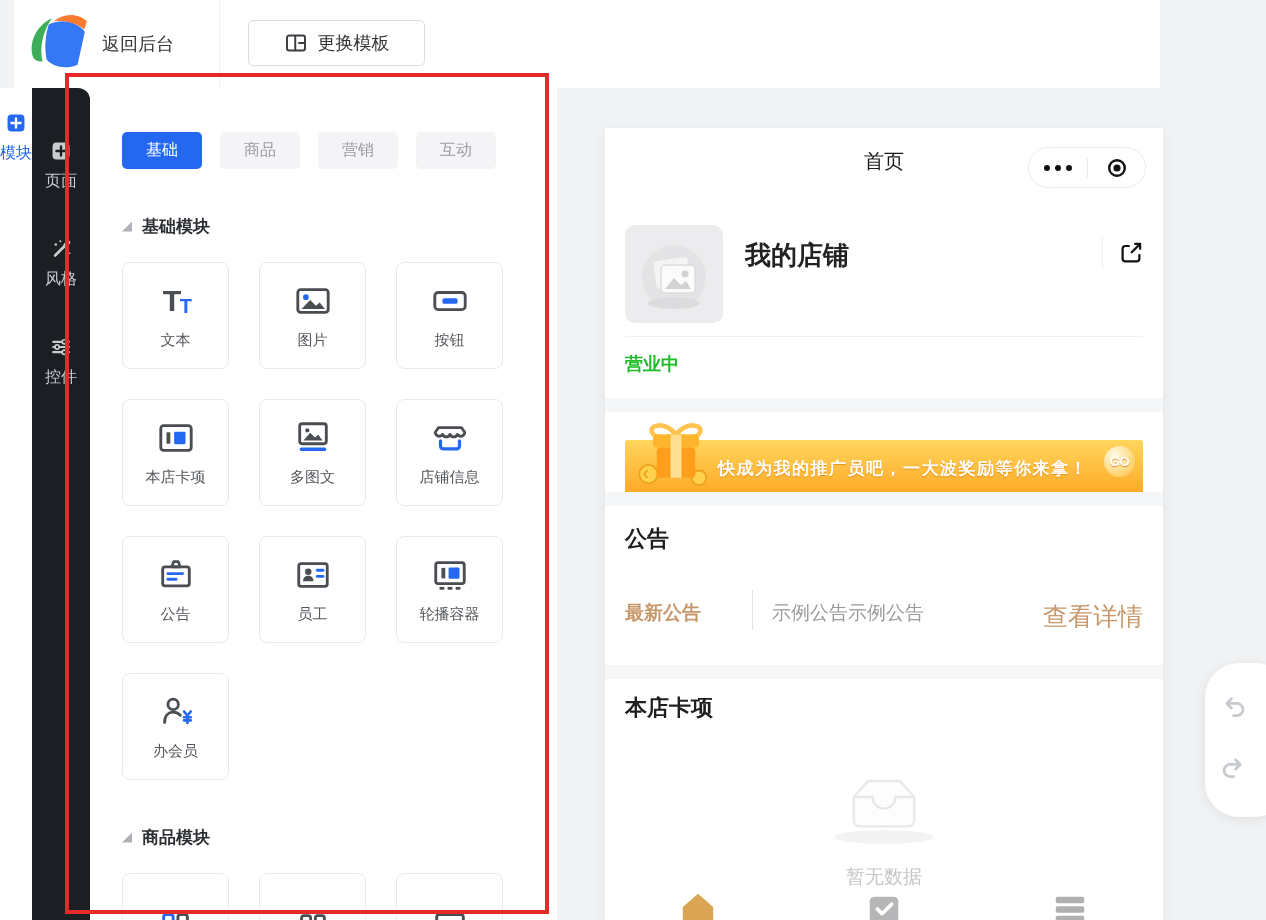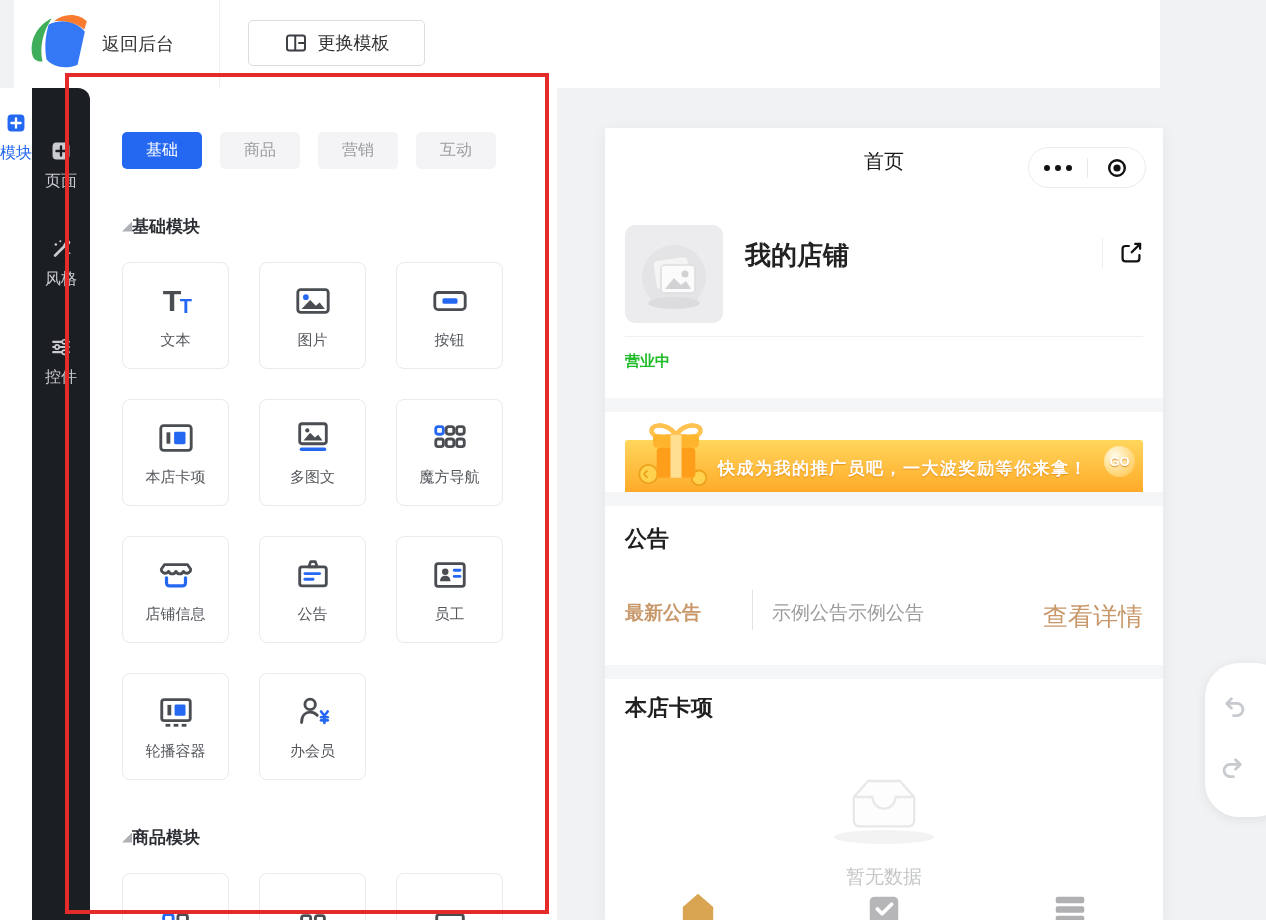--- a/index.html
+++ b/index.html
@@ -23,21 +23,21 @@
   .nav-item { height:98px; display:flex; flex-direction:column; align-items:center; justify-content:center; gap:7px; cursor:pointer; }
   .nav-item .icon { width:26px; height:26px; }
   .nav-label { font-size:16px; color:#c9ccd1; }
   .nav-item.active .nav-label { color:#2468F2; }
 
   
   .palette { position:absolute; left:90px; top:88px; width:467px; height:832px; background:#fff; padding:44px 32px 0 32px; z-index:3; overflow:hidden; }
   .tabs { display:flex; gap:18px; }
   .tab { width:80px; height:37px; border-radius:5px; background:#f4f4f6; color:#9a9da2; font-size:16px; display:flex; align-items:center; justify-content:center; cursor:pointer; }
   .tab.active { background:#2468F2; color:#fff; }
-  .sect-header { display:flex; align-items:center; margin-top:46px; }
+  .sect-header { display:flex; align-items:center; gap:10px; margin-top:46px; }
   .caret { width:10px; height:10px; background:#aeb1b6; clip-path:polygon(100% 0, 100% 100%, 0 100%); }
   .sect-title { font-size:17px; font-weight:bold; color:#2b2e33; }
   .m-grid { margin-top:24px; display:grid; grid-template-columns:repeat(3,107px); gap:30px; }
   .m-card { width:107px; height:107px; border:1px solid #e9eaec; border-radius:8px; background:#fff; display:flex; flex-direction:column; align-items:center; justify-content:center; gap:11px; cursor:pointer; }
   .m-card .icon { width:38px; height:38px; }
   .m-label { font-size:15px; color:#54575c; }
 
   
   .phone { position:absolute; left:605px; top:128px; width:558px; height:792px; background:#fff; box-shadow:0 3px 14px rgba(0,0,0,.06); z-index:2; }
   .p-navtitle { position:absolute; left:0; right:0; top:20px; text-align:center; font-size:20px; font-weight:500; color:#1a1a1a; }
@@ -47,21 +47,21 @@
   .capsule .cap-div { width:1px; height:20px; background:#e8e8e8; }
   .capsule .target { width:57px; display:flex; justify-content:center; cursor:pointer; }
   .capsule .target .icon { width:24px; height:24px; }
 
   .avatar { position:absolute; left:20px; top:97px; width:98px; height:98px; border-radius:10px; background:#ececee; overflow:hidden; }
   .shop-name { position:absolute; left:140px; top:110px; font-size:26px; font-weight:bold; color:#222; }
   .share-wrap { position:absolute; right:18px; top:110px; display:flex; align-items:center; gap:14px; }
   .share-wrap .vdiv { width:1px; height:30px; background:#eee; }
   .share-wrap .icon { width:28px; height:28px; cursor:pointer; }
   .shop-divider { position:absolute; left:20px; right:20px; top:208px; height:1px; background:#f0f0f0; }
-  .shop-status { position:absolute; left:20px; top:224px; font-size:15px; font-weight:bold; }
+  .shop-status { position:absolute; left:20px; top:224px; font-size:18px; font-weight:bold; }
 
   .band { position:absolute; left:0; width:100%; height:14px; background:#f5f6f8; }
   .band1 { top:270px; } .band2 { top:364px; } .band3 { top:537px; }
 
   .promo { position:absolute; left:20px; top:312px; width:518px; height:56px; border-radius:3px; background:linear-gradient(180deg,#ffd65c,#ffa724); display:flex; align-items:center; justify-content:center; padding-left:82px; padding-right:44px; cursor:pointer; }
   .promo-gift { position:absolute; left:10px; top:-21px; width:82px; height:68px; }
   .promo-text { font-size:17px; font-weight:bold; color:#fff; letter-spacing:1.5px; text-shadow:0 1px 1px rgba(216,120,0,.65); white-space:nowrap; }
   .promo-go { position:absolute; right:8px; top:6px; width:31px; height:31px; border-radius:50%; background:radial-gradient(circle at 35% 30%,#fffbe8,#ffd77a 62%,#ffc043); display:flex; align-items:center; justify-content:center; font-size:13px; font-weight:bold; color:#fff; text-shadow:0 1px 1px rgba(216,120,0,.8); }
 
   .notice-title { position:absolute; left:20px; top:396px; font-size:22px; font-weight:bold; color:#1f1f1f; }
@@ -223,35 +223,20 @@
         <div class="m-card">
           <span class="icon">
             <svg viewBox="0 0 40 40">
               <rect x="6" y="5" width="28" height="21" rx="2.5" fill="none" stroke="#4a4d52" stroke-width="3"></rect>
               <circle cx="14" cy="12" r="2.2" fill="#4a4d52"></circle>
               <path d="M10 22.5 L17 14.5 L22 19.5 L25.5 16.5 L30 22.5 Z" fill="#4a4d52"></path>
               <rect x="6" y="30" width="28" height="3.6" rx="1.8" fill="#2468F2"></rect>
             </svg>
           </span>
           <span class="m-label">多图文</span>
-        </div>
-        <div class="m-card">
-          <span class="icon">
-            <svg viewBox="0 0 40 40">
-              <g fill="none" stroke-width="3">
-                <rect x="5" y="8" width="8" height="8" rx="2.5" stroke="#2468F2"></rect>
-                <rect x="16" y="8" width="8" height="8" rx="2.5" stroke="#4a4d52"></rect>
-                <rect x="27" y="8" width="8" height="8" rx="2.5" stroke="#4a4d52"></rect>
-                <rect x="5" y="21" width="8" height="8" rx="2.5" stroke="#4a4d52"></rect>
-                <rect x="16" y="21" width="8" height="8" rx="2.5" stroke="#4a4d52"></rect>
-                <rect x="27" y="21" width="8" height="8" rx="2.5" stroke="#4a4d52"></rect>
-              </g>
-            </svg>
-          </span>
-          <span class="m-label">魔方导航</span>
         </div>
         <div class="m-card">
           <span class="icon">
             <svg viewBox="0 0 40 40">
               <path d="M8 9 H32 L35.5 14 a4.2 4.2 0 0 1 -7.7 2.2 a4.2 4.2 0 0 1 -7.8 0 a4.2 4.2 0 0 1 -7.8 0 a4.2 4.2 0 0 1 -7.7 -2.2 Z" fill="none" stroke="#4a4d52" stroke-width="3" stroke-linejoin="round"></path>
               <path d="M10 23 v5.5 a3 3 0 0 0 3 3 h14 a3 3 0 0 0 3 -3 V23" fill="none" stroke="#2468F2" stroke-width="3.4" stroke-linecap="round"></path>
             </svg>
           </span>
           <span class="m-label">店铺信息</span>
         </div>

